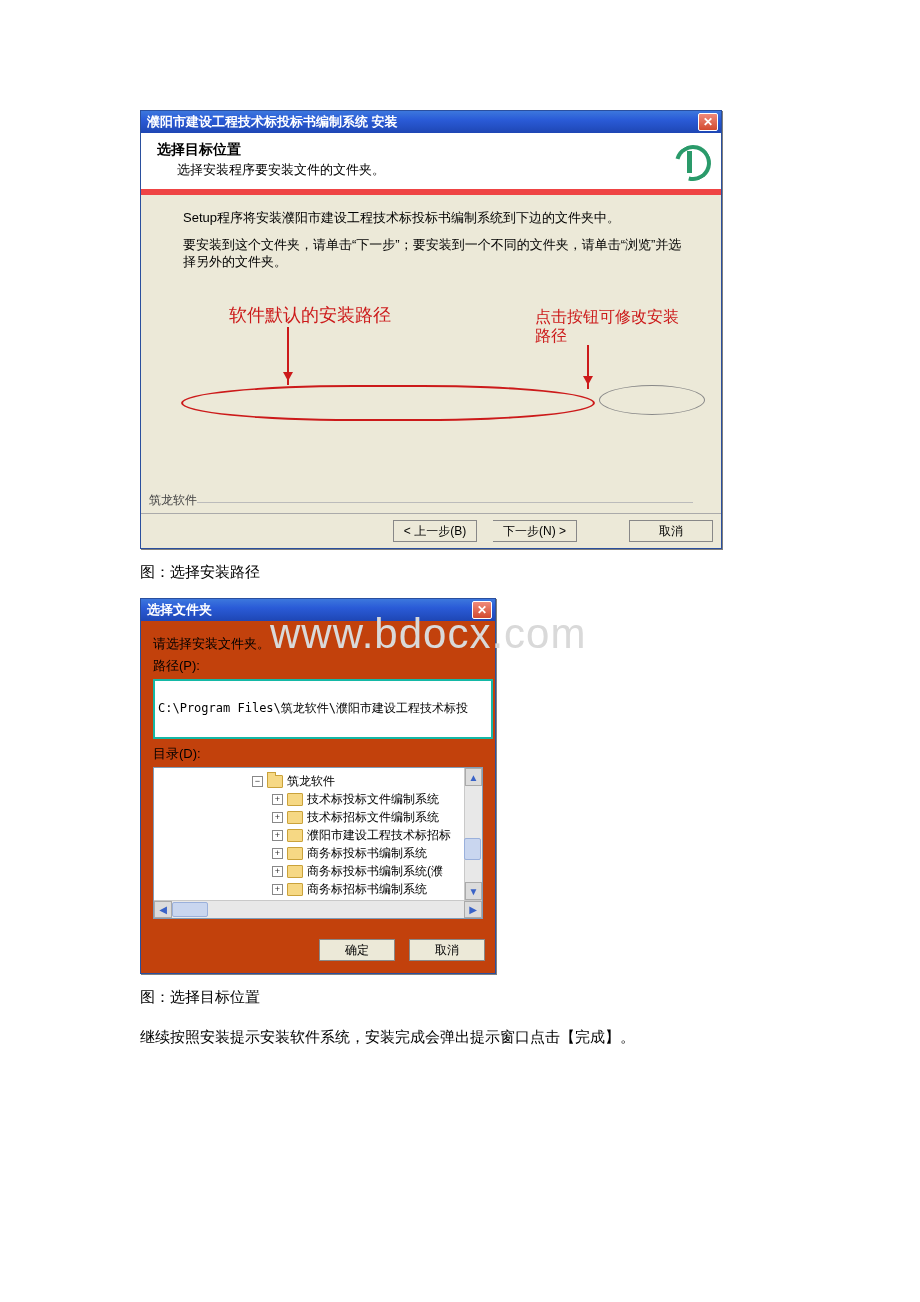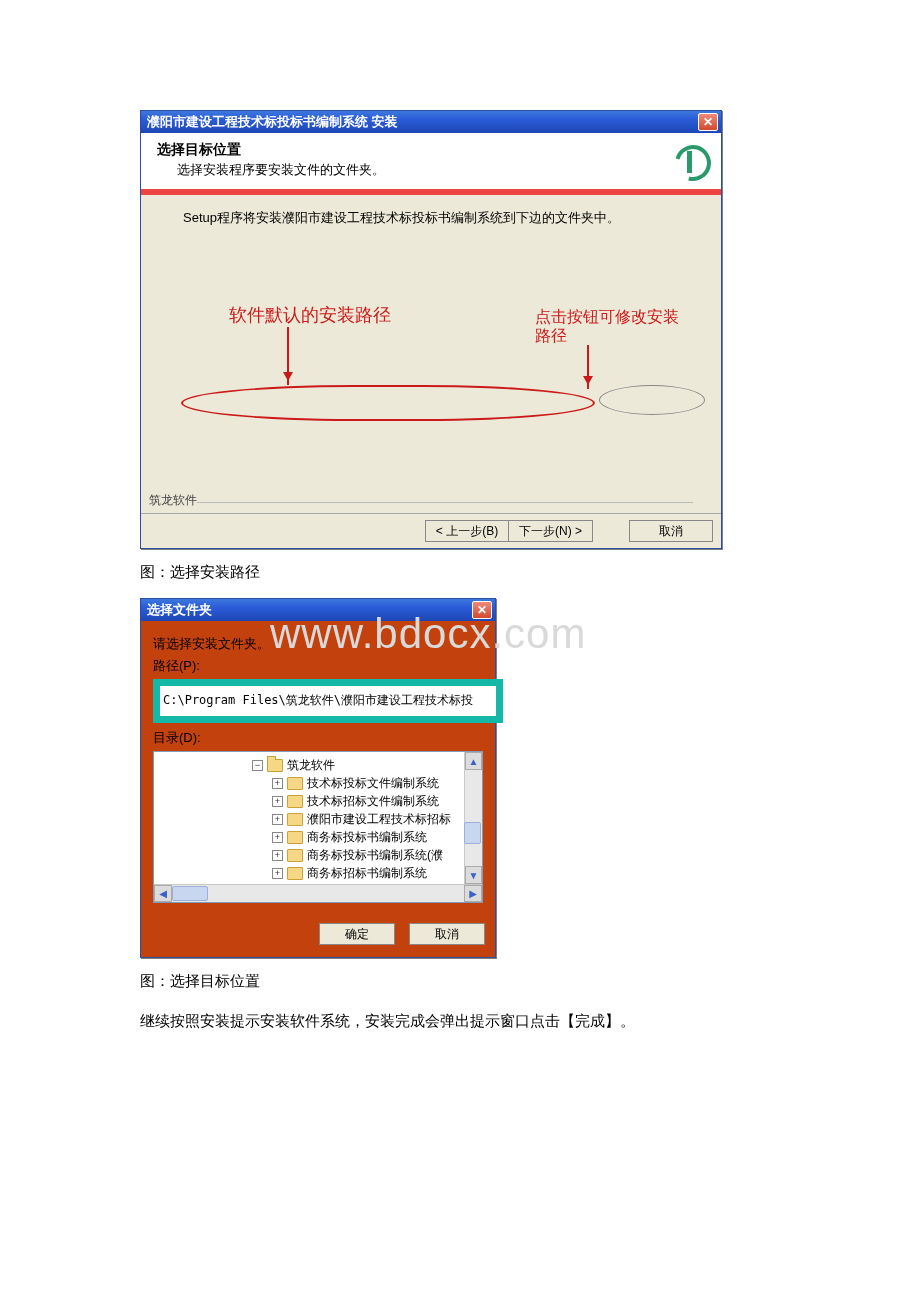--- a/index.html
+++ b/index.html
@@ -114,21 +114,21 @@
     position: absolute; left: 8px; bottom: 4px; font-size: 12px; color: #444;
   }
   .brand-line {
     position: absolute; left: 56px; bottom: 10px; right: 28px;
     border-top: 1px solid #bbb;
   }
   .footer1 {
     border-top: 1px solid #aaa;
     background: #ece9d8;
     padding: 6px 8px;
-    display: flex; justify-content: flex-end; gap: 0;
+    display: flex; justify-content: flex-end; gap: 16px;
   }
   .btn {
     height: 22px; min-width: 84px;
     background: #ece9d8;
     border: 1px solid #888;
     font-size: 12px; padding: 0 8px;
     cursor: pointer;
   }
   .btn + .btn.adj { border-left: none; }
   .btn.sp { margin-left: 36px; }
@@ -139,21 +139,21 @@
   .win2 {
     width: 354px;
     border: 1px solid #2a4f9e;
     background: #c2410c;
     box-shadow: 1px 1px 0 #7f7f7f;
   }
   .body2 { padding: 10px 10px 10px 12px; font-size: 13px; }
   .lbl { margin: 4px 0; }
   .pathinput {
     width: 330px; height: 18px; font-family: "SimSun", monospace; font-size: 12px;
-    border: 7px solid #14b8a6; background: #fff; padding: 6px 3px;
+    border: 2px solid #14b8a6; background: #fff; padding: 19px 3px;
     overflow: hidden; white-space: nowrap;
   }
   .treebox {
     width: 328px; height: 150px;
     border: 1px solid #7f9db9; background: #fff;
     position: relative;
     overflow: hidden;
     font-size: 12px;
   }
   .tree {
@@ -235,20 +235,21 @@
         <div class="h1">选择目标位置</div>
         <div class="h2">选择安装程序要安装文件的文件夹。</div>
       </div>
       <div class="logo">
         <div class="ring"></div>
           <div class="bar"></div>
       </div>
     </div>
     <div class="body1">
       <div class="p1">Setup程序将安装濮阳市建设工程技术标投标书编制系统到下边的文件夹中。</div>
+      <div class="p2">要安装到这个文件夹，请单击“下一步”；要安装到一个不同的文件夹，请单击“浏览”并选择另外的文件夹。</div>
 
       <div class="redtxt a">软件默认的安装路径</div>
       <div class="redtxt b">点击按钮可修改安装路径</div>
       <div class="arrow left"></div>
       <div class="arrow right"></div>
 
       <div class="oval path"></div>
       <div class="oval btn"></div>
 
       <div class="brand">筑龙软件</div>

